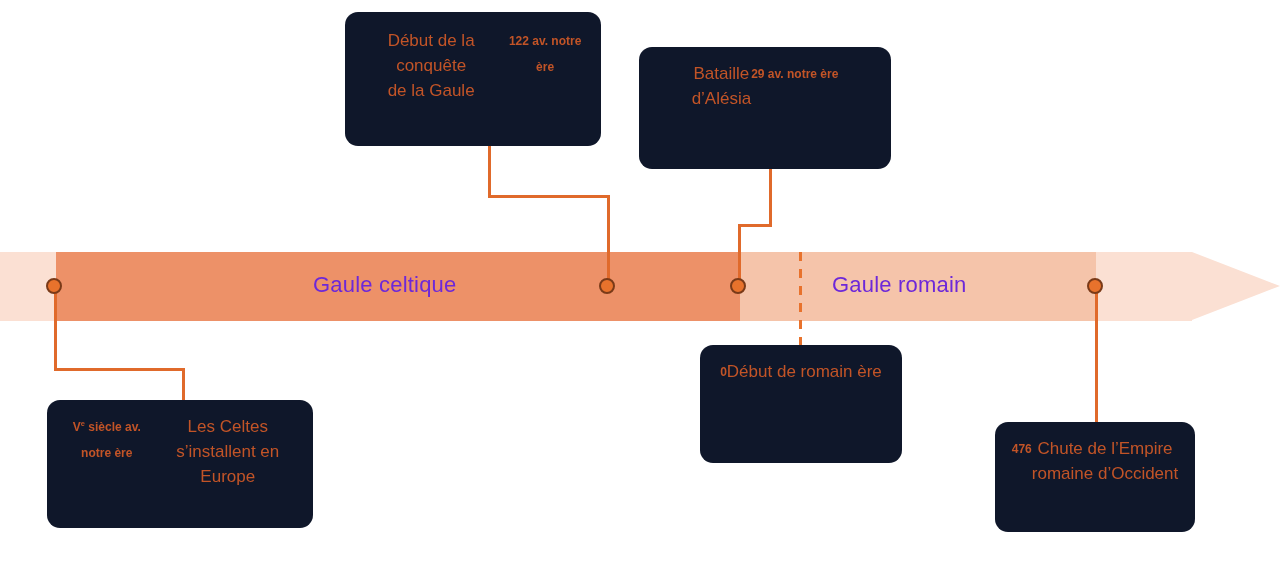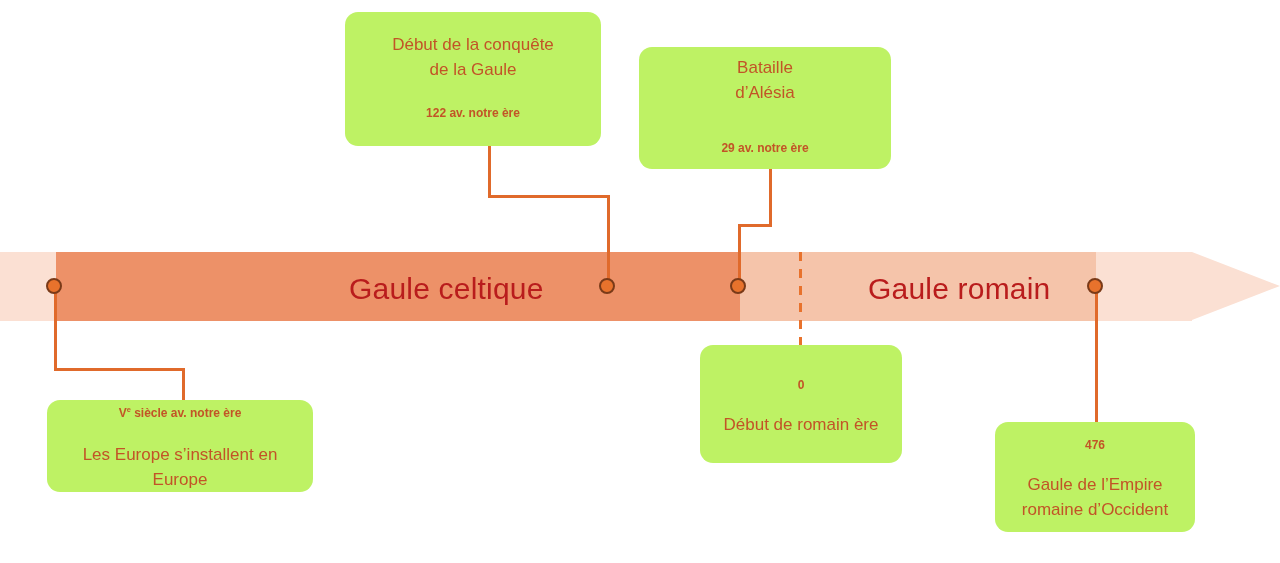--- a/index.html
+++ b/index.html
@@ -35,25 +35,24 @@
     width: 0;
     height: 0;
     border-top: 34.5px solid transparent;
     border-bottom: 34.5px solid transparent;
     border-left: 88px solid #FBE0D3;
   }
 
   .era-label {
     position: absolute;
     top: 272px;
-    font-size: 30px;
-    color: #b91c1c;
+    font-size: 22px;
+    color: #6d28d9;
     letter-spacing: 0.2px;
     white-space: nowrap;
-    margin-left: 36px;
   }
   .era-celtic { left: 313px; }
   .era-roman  { left: 832px; }
 
   
   .zero-divider {
     position: absolute;
     left: 799px;
     top: 252px;
     width: 3px;
@@ -80,25 +79,25 @@
     height: 12px;
     border-radius: 50%;
     background: #E8722C;
     border: 2.5px solid #7A3A18;
     box-sizing: content-box;
   }
 
   
   .card {
     position: absolute;
-    background: #bef264;
+    background: #0f172a;
     border-radius: 13px;
     box-sizing: border-box;
     display: flex;
-    flex-direction: column;
+    flex-direction: row;
     justify-content: center;
     text-align: center;
     color: #C25427;
   }
   .card .c-title {
     font-size: 17px;
     line-height: 25px;
     color: #C25427;
     font-weight: normal;
   }
@@ -119,21 +118,21 @@
     line-height: 0;
   }
 
   
   #card-conquete { left: 345px;  top: 12px;  width: 256px; height: 134px; padding: 16px 14px; }
   #card-conquete .c-title { margin-bottom: 18px; }
 
   #card-alesia   { left: 639px;  top: 47px;  width: 252px; height: 122px; padding: 14px 14px; }
   #card-alesia .c-title { margin-bottom: 30px; }
 
-  #card-celtes   { left: 47px;   top: 400px; width: 266px; height: 92px; padding: 14px 12px; }
+  #card-celtes   { left: 47px;   top: 400px; width: 266px; height: 128px; padding: 14px 12px; }
   #card-celtes .c-year { margin-bottom: 16px; }
 
   #card-zero     { left: 700px;  top: 345px; width: 202px; height: 118px; padding: 14px 12px; }
   #card-zero .c-year { margin-bottom: 14px; }
 
   #card-chute    { left: 995px;  top: 422px; width: 200px; height: 110px; padding: 14px 10px; }
   #card-chute .c-year { margin-bottom: 14px; }
 </style>
 </head>
 <body>
@@ -184,31 +183,31 @@
       <span>d’Alésia</span>
     </div>
     <div class="c-year">29 av. notre ère</div>
   </div>
 
   <div class="card" id="card-celtes">
     <div class="c-year">
       <span>V</span><sup>e</sup><span> siècle av. notre ère</span>
     </div>
     <div class="c-desc">
-      <span>Les Europe s’installent en</span><br>
+      <span>Les Celtes s’installent en</span><br>
       <span>Europe</span>
     </div>
   </div>
 
   <div class="card" id="card-zero">
     <div class="c-year">0</div>
     <div class="c-desc">Début de romain ère</div>
   </div>
 
   <div class="card" id="card-chute">
     <div class="c-year">476</div>
     <div class="c-desc">
-      <span>Gaule de l’Empire</span><br>
+      <span>Chute de l’Empire</span><br>
       <span>romaine d’Occident</span>
     </div>
   </div>
 
 </div>
 
 </body></html>

